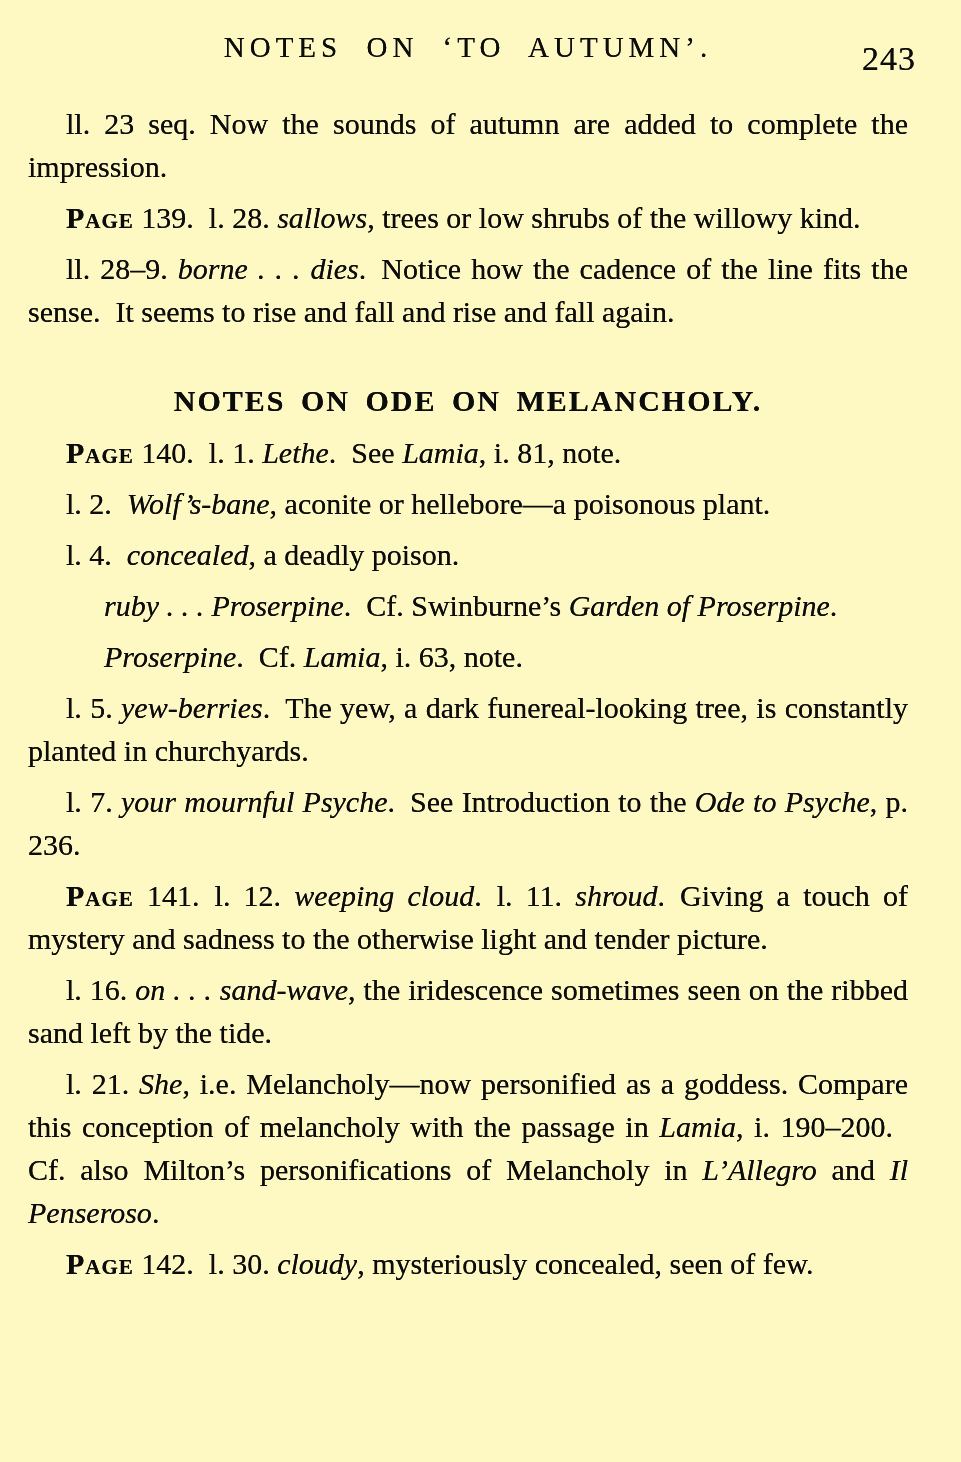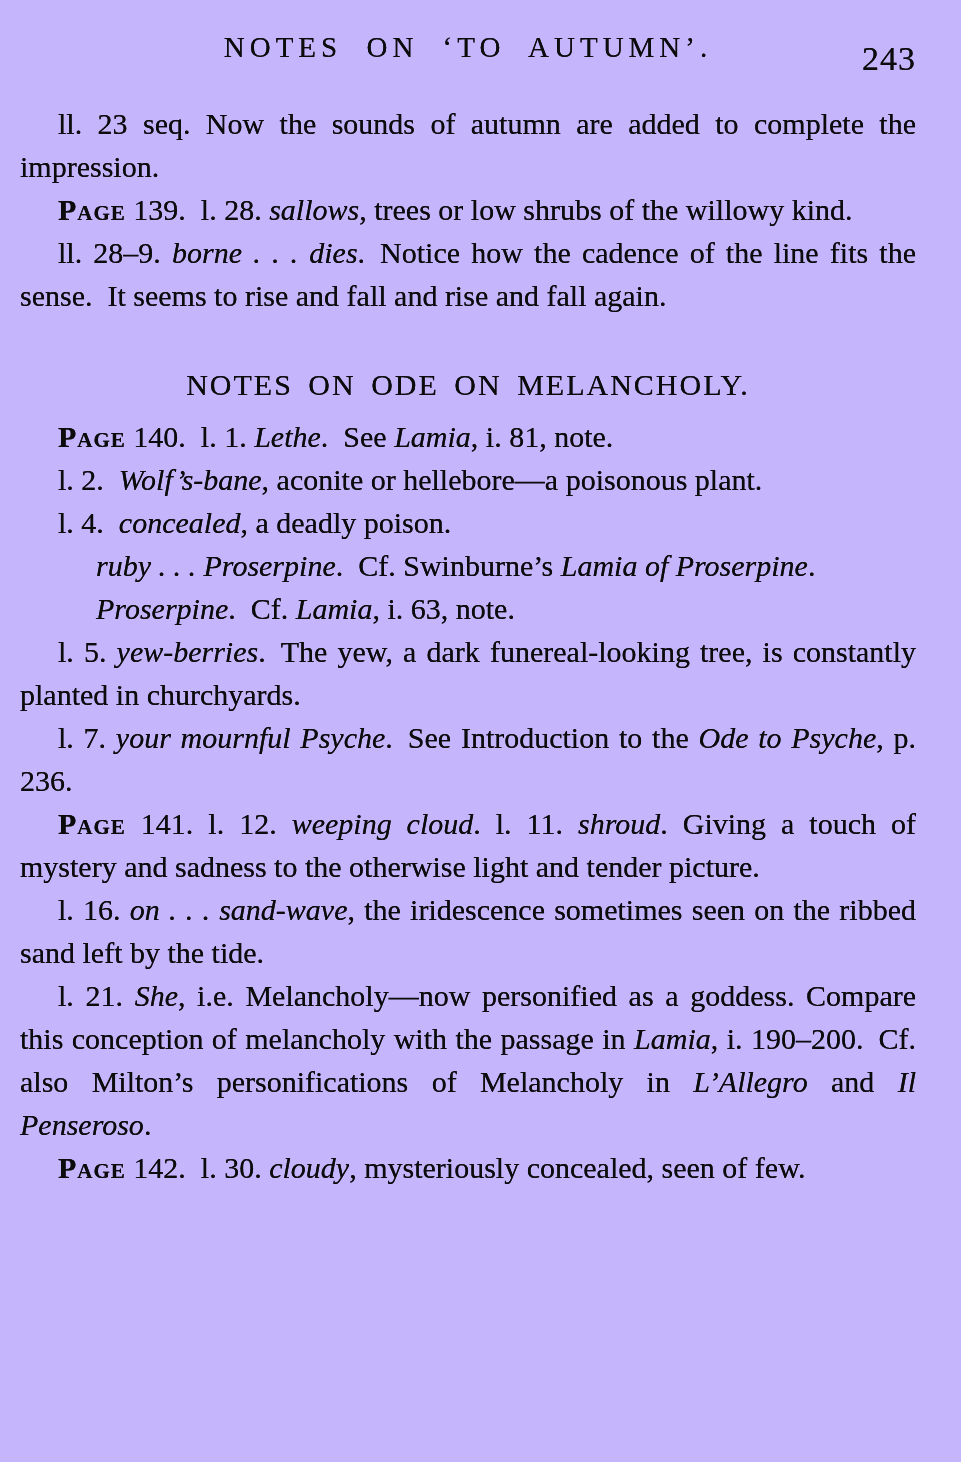--- a/index.html
+++ b/index.html
@@ -5,21 +5,21 @@
   html, body {
     margin: 0;
     padding: 0;
     background: #ffffff;
   }
   .page {
     position: relative;
     width: 961px;
     height: 1462px;
     box-sizing: border-box;
-    background: #c4b5fd;
+    background: #fef9c3;
     color: #0c0c0c;
     font-family: "Liberation Serif", "DejaVu Serif", serif;
     padding: 26px 45px 0 20px;
     overflow: hidden;
     text-shadow: 0 0 0.6px rgba(0,0,0,0.85);
   }
   .header {
     position: relative;
     height: 42px;
     margin-bottom: 34px;
@@ -39,56 +39,57 @@
     top: 12px;
     font-size: 34px;
     line-height: 42px;
     letter-spacing: 1px;
   }
   .body-text {
     font-size: 30px;
     line-height: 43px;
   }
   p.para {
-    margin: 0;
+    margin: 8px;
     text-align: justify;
     text-indent: 38px;
   }
   p.para.hang {
     text-indent: 76px;
   }
   .section-heading {
     text-align: center;
     font-size: 30px;
     line-height: 43px;
     letter-spacing: 2px;
     word-spacing: 6px;
     margin: 46px 0 9px 0;
     white-space: nowrap;
+    font-weight: bold;
   }
   .i { font-style: italic; }
   .sc { font-variant: small-caps; letter-spacing: 1px; font-weight: bold; }
 </style>
 </head>
 <body>
 
 <div class="page">
   <div class="header">
     <div class="running-title">NOTES ON ‘TO AUTUMN’.</div>
     <div class="page-number">243</div>
   </div>
   <div class="body-text">
       <p class="para"><span>ll. 23 seq. Now the sounds of autumn are added to complete the impression.</span></p>
       <p class="para"><span class="sc">Page</span><span> 139. l. 28. </span><span class="i">sallows</span><span>, trees or low shrubs of the willowy kind.</span></p>
       <p class="para"><span>ll. 28–9. </span><span class="i">borne . . . dies</span><span>. Notice how the cadence of the line fits the sense. It seems to rise and fall and rise and fall again.</span></p>
       <div class="section-heading">NOTES ON ODE ON MELANCHOLY.</div>
       <p class="para"><span class="sc">Page</span><span> 140. l. 1. </span><span class="i">Lethe</span><span>. See </span><span class="i">Lamia</span><span>, i. 81, note.</span></p>
       <p class="para"><span>l. 2. </span><span class="i">Wolf’s-bane</span><span>, aconite or hellebore—a poisonous plant.</span></p>
       <p class="para"><span>l. 4. </span><span class="i">concealed</span><span>, a deadly poison.</span></p>
-      <p class="para hang"><span class="i">ruby . . . Proserpine</span><span>. Cf. Swinburne’s </span><span class="i">Lamia of Proserpine</span><span>.</span></p>
+      <p class="para hang"><span class="i">ruby . . . Proserpine</span><span>. Cf. Swinburne’s </span><span class="i">Garden of Proserpine</span><span>.</span></p>
       <p class="para hang"><span class="i">Proserpine</span><span>. Cf. </span><span class="i">Lamia</span><span>, i. 63, note.</span></p>
       <p class="para"><span>l. 5. </span><span class="i">yew-berries</span><span>. The yew, a dark funereal-looking tree, is constantly planted in churchyards.</span></p>
       <p class="para"><span>l. 7. </span><span class="i">your mournful Psyche</span><span>. See Introduction to the </span><span class="i">Ode to Psyche</span><span>, p. 236.</span></p>
       <p class="para"><span class="sc">Page</span><span> 141. l. 12. </span><span class="i">weeping cloud</span><span>. l. 11. </span><span class="i">shroud</span><span>. Giving a touch of mystery and sadness to the otherwise light and tender picture.</span></p>
       <p class="para"><span>l. 16. </span><span class="i">on . . . sand-wave</span><span>, the iridescence sometimes seen on the ribbed sand left by the tide.</span></p>
       <p class="para"><span>l. 21. </span><span class="i">She</span><span>, i.e. Melancholy—now personified as a goddess. Compare this conception of melancholy with the passage in </span><span class="i">Lamia</span><span>, i. 190–200. Cf. also Milton’s personifications of Melancholy in </span><span class="i">L’Allegro</span><span> and </span><span class="i">Il Penseroso</span><span>.</span></p>
       <p class="para"><span class="sc">Page</span><span> 142. l. 30. </span><span class="i">cloudy</span><span>, mysteriously concealed, seen of few.</span></p>
     </div>
 </div>
 

